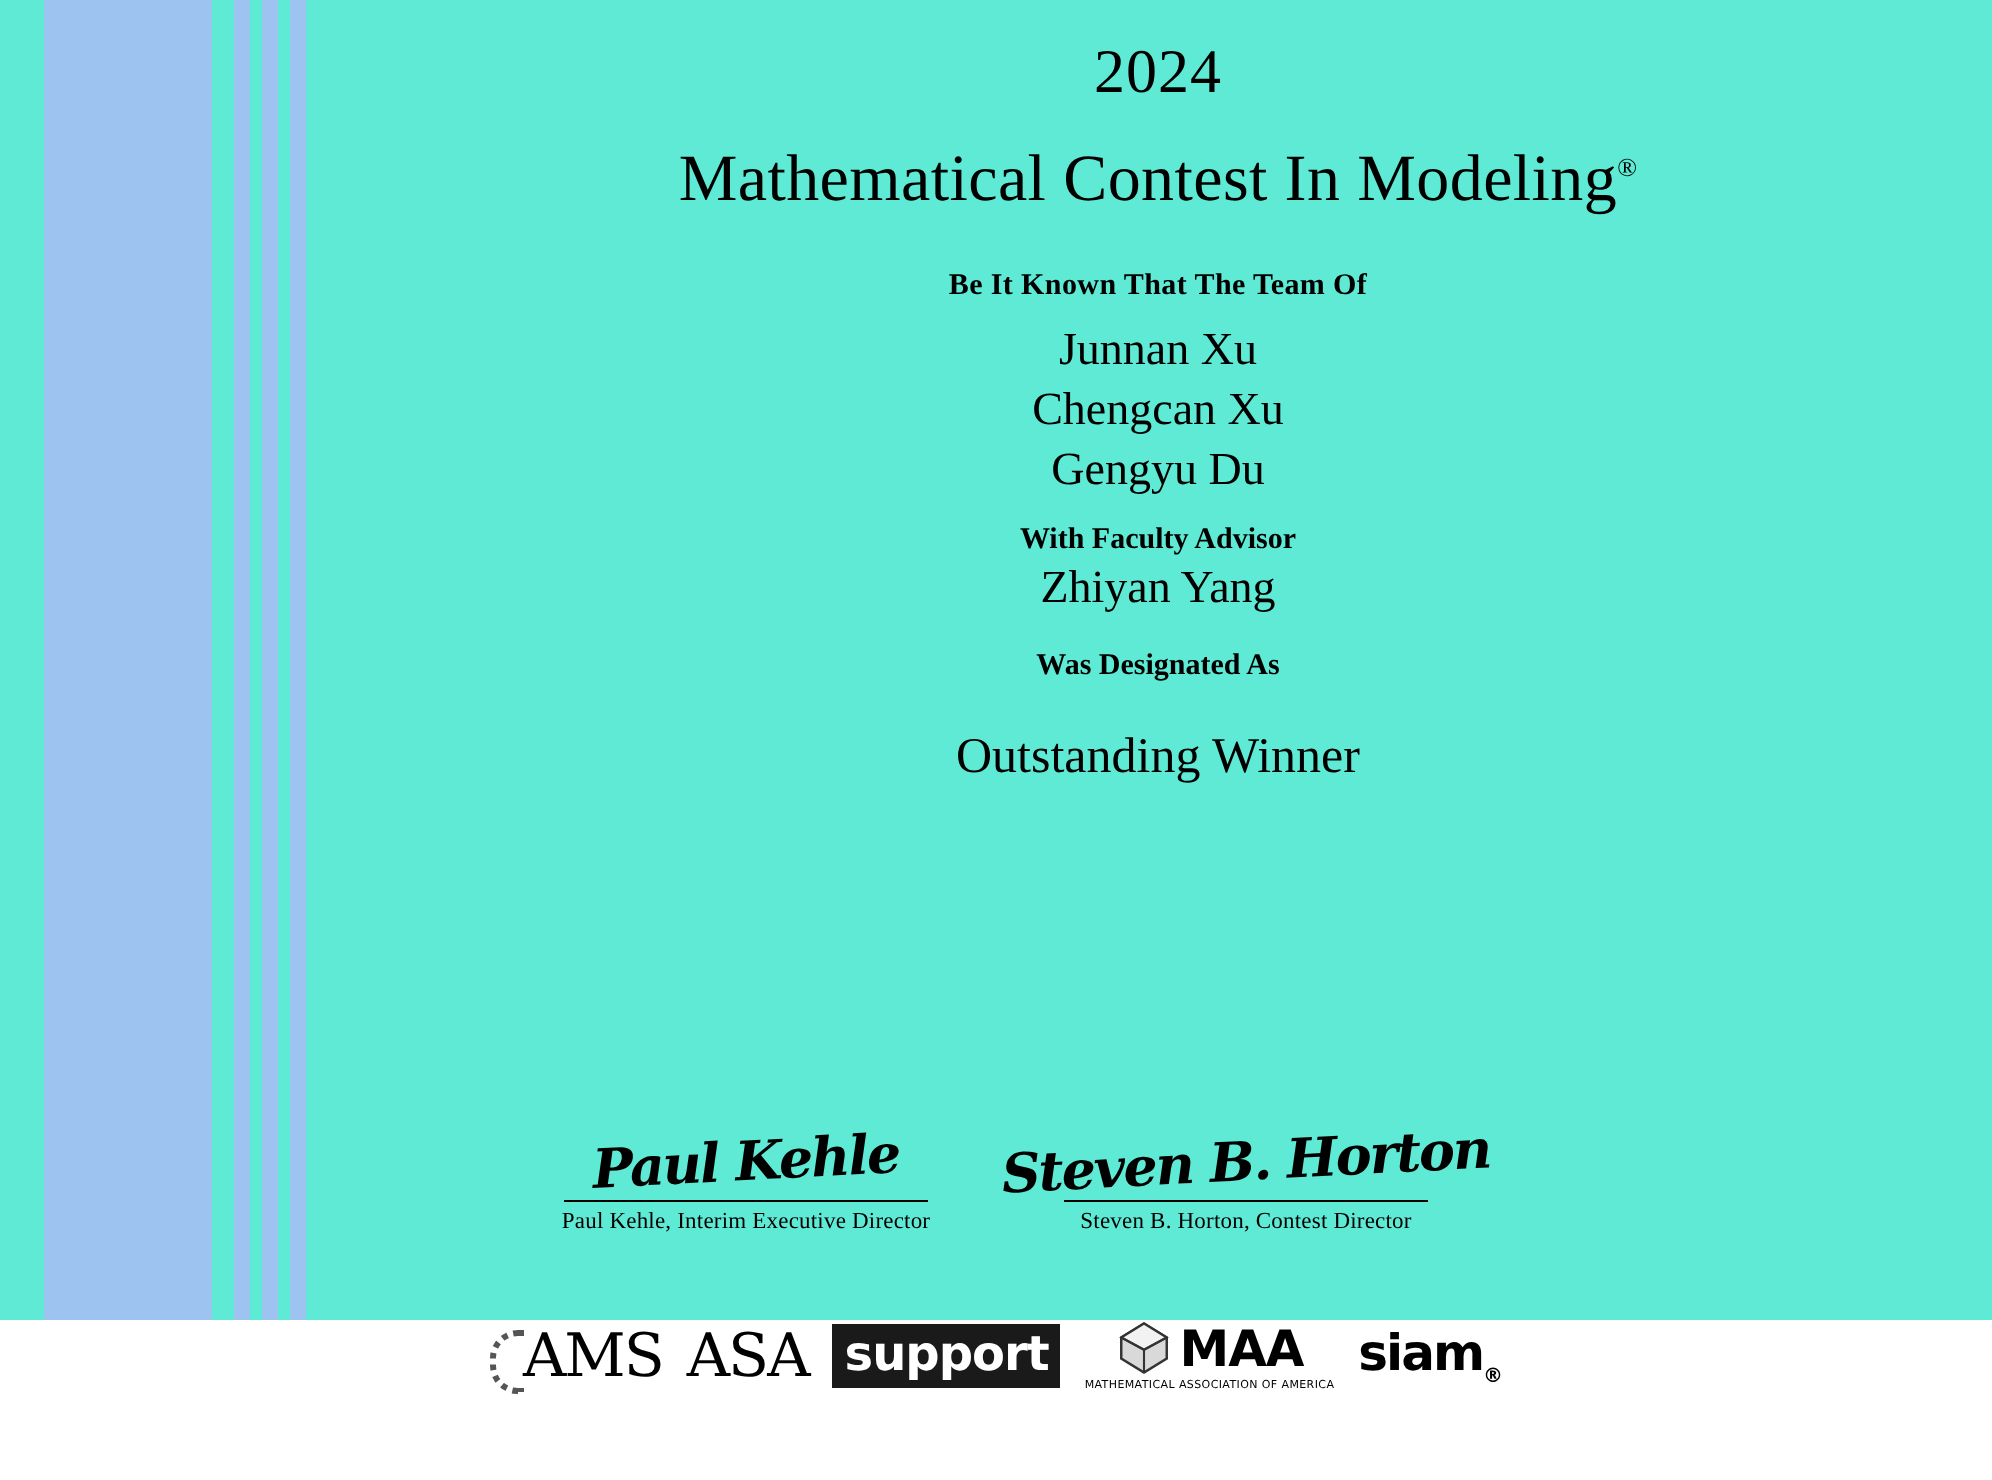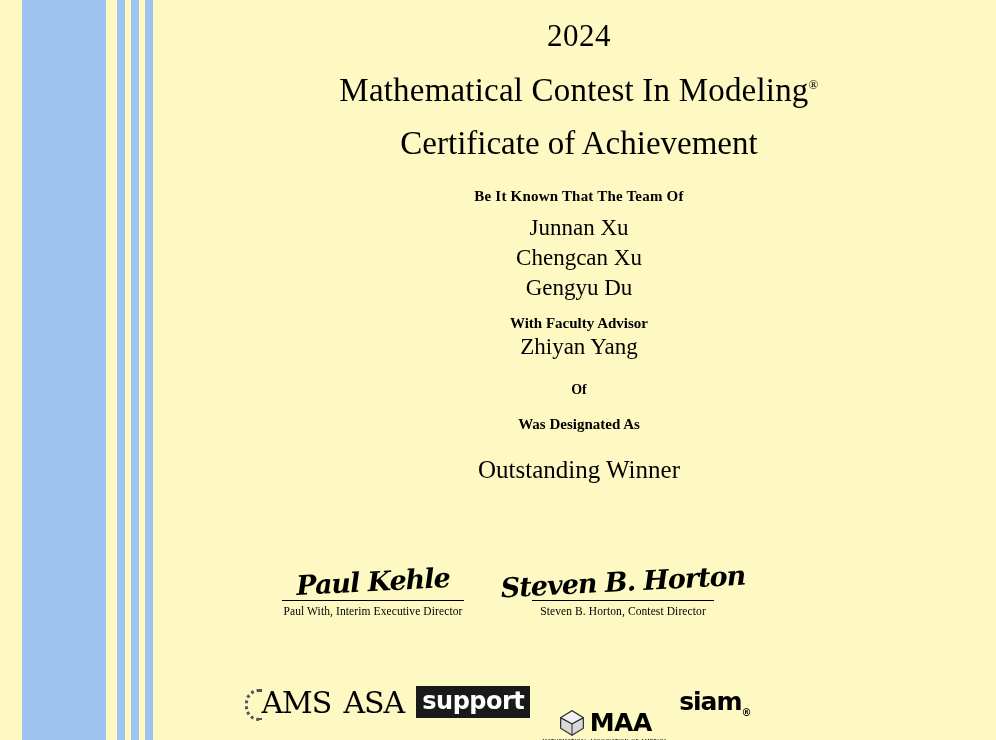--- a/index.html
+++ b/index.html
@@ -10,22 +10,22 @@
   body {
     width: 996px;
     height: 740px;
     font-family: "Liberation Serif", serif;
     color: #000000;
     overflow: hidden;
   }
   .certificate {
     position: relative;
     width: 996px;
-    height: 740px;
-    background: #fef9c3;
+    height: 660px;
+    background: #5eead4;
     box-sizing: border-box;
   }
   
   .bar {
     position: absolute;
     top: 0;
     bottom: 0;
     background: #9dc3f0;
   }
   .bar-wide  { left: 22px;  width: 84px; }
@@ -203,23 +203,22 @@
     padding: 1px 6px 3px 6px;
     letter-spacing: -0.5px;
   }
   .logo-maa-wrap {
     display: flex;
     flex-direction: column;
     align-items: center;
   }
   .logo-maa-top {
     display: flex;
-    align-items: flex-end;
+    align-items: flex-start;
     gap: 4px;
-    margin-top: 48px;
   }
   .maa-poly {
     width: 28px;
     height: 28px;
   }
   .logo-maa-text {
     font-family: "DejaVu Sans", sans-serif;
     font-weight: bold;
     font-size: 25px;
     letter-spacing: -0.5px;
@@ -252,46 +251,44 @@
   <div class="bar bar-thin3"></div>
 
   <div class="content">
 
     <div class="year">2024</div>
 
     <div class="contest-name">
       <span>Mathematical Contest In Modeling</span><span class="reg">®</span>
     </div>
 
-    <div class="cert-title">Certificate of Achievement</div>
 
     <div class="small-label">Be It Known That The Team Of</div>
 
     <div class="names">
       <div class="name">Junnan Xu</div>
       <div class="name">Chengcan Xu</div>
       <div class="name">Gengyu Du</div>
     </div>
 
     <div class="advisor-label">With Faculty Advisor</div>
     <div class="advisor-name">Zhiyan Yang</div>
 
-    <div class="of-label">Of</div>
 
     <div class="designated-label">Was Designated As</div>
     <div class="award">Outstanding Winner</div>
 
   </div>
 
   <div class="signature-row">
 
     <div class="sig-block">
       <div class="sig-script">Paul Kehle</div>
       <div class="sig-line"></div>
-      <div class="sig-caption">Paul With, Interim Executive Director</div>
+      <div class="sig-caption">Paul Kehle, Interim Executive Director</div>
     </div>
 
 
     <div class="sig-block">
       <div class="sig-script">Steven B. Horton</div>
       <div class="sig-line"></div>
       <div class="sig-caption">Steven B. Horton, Contest Director</div>
     </div>
 
   </div>

